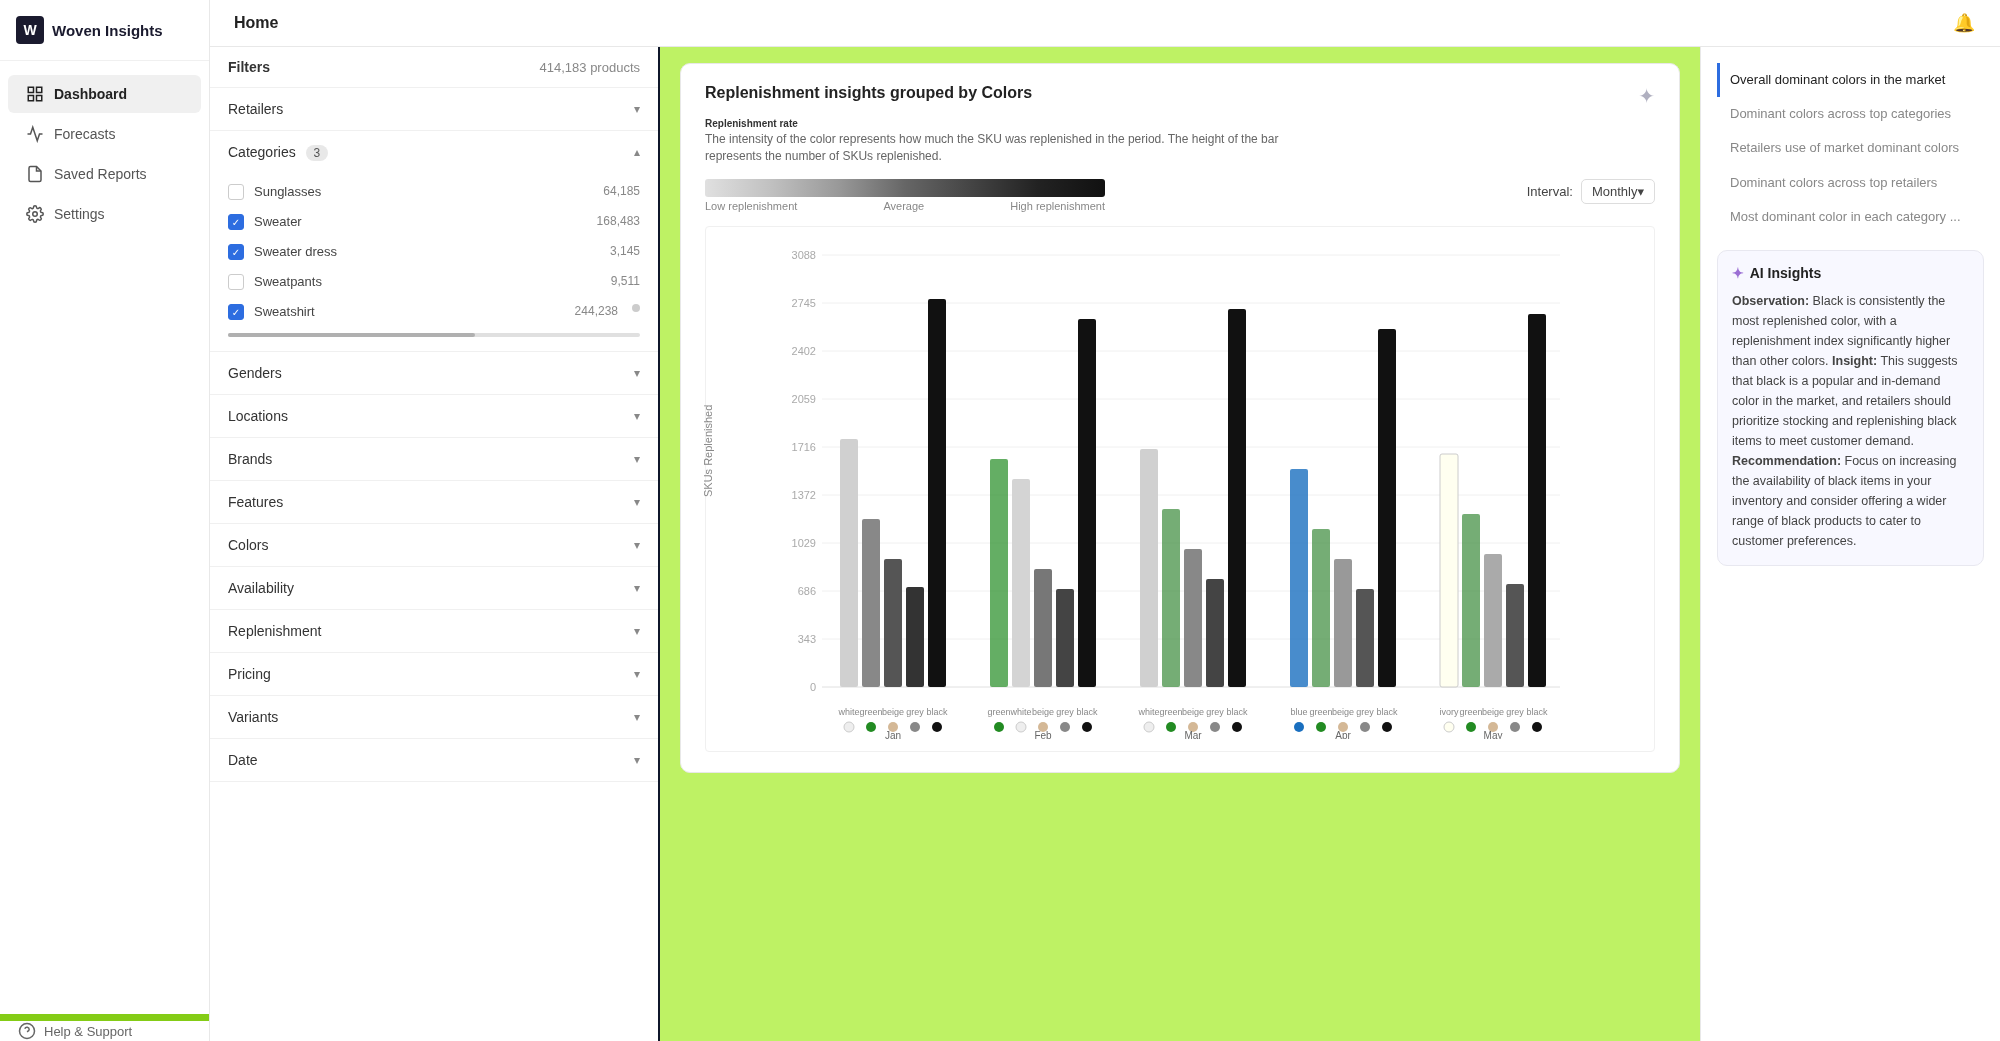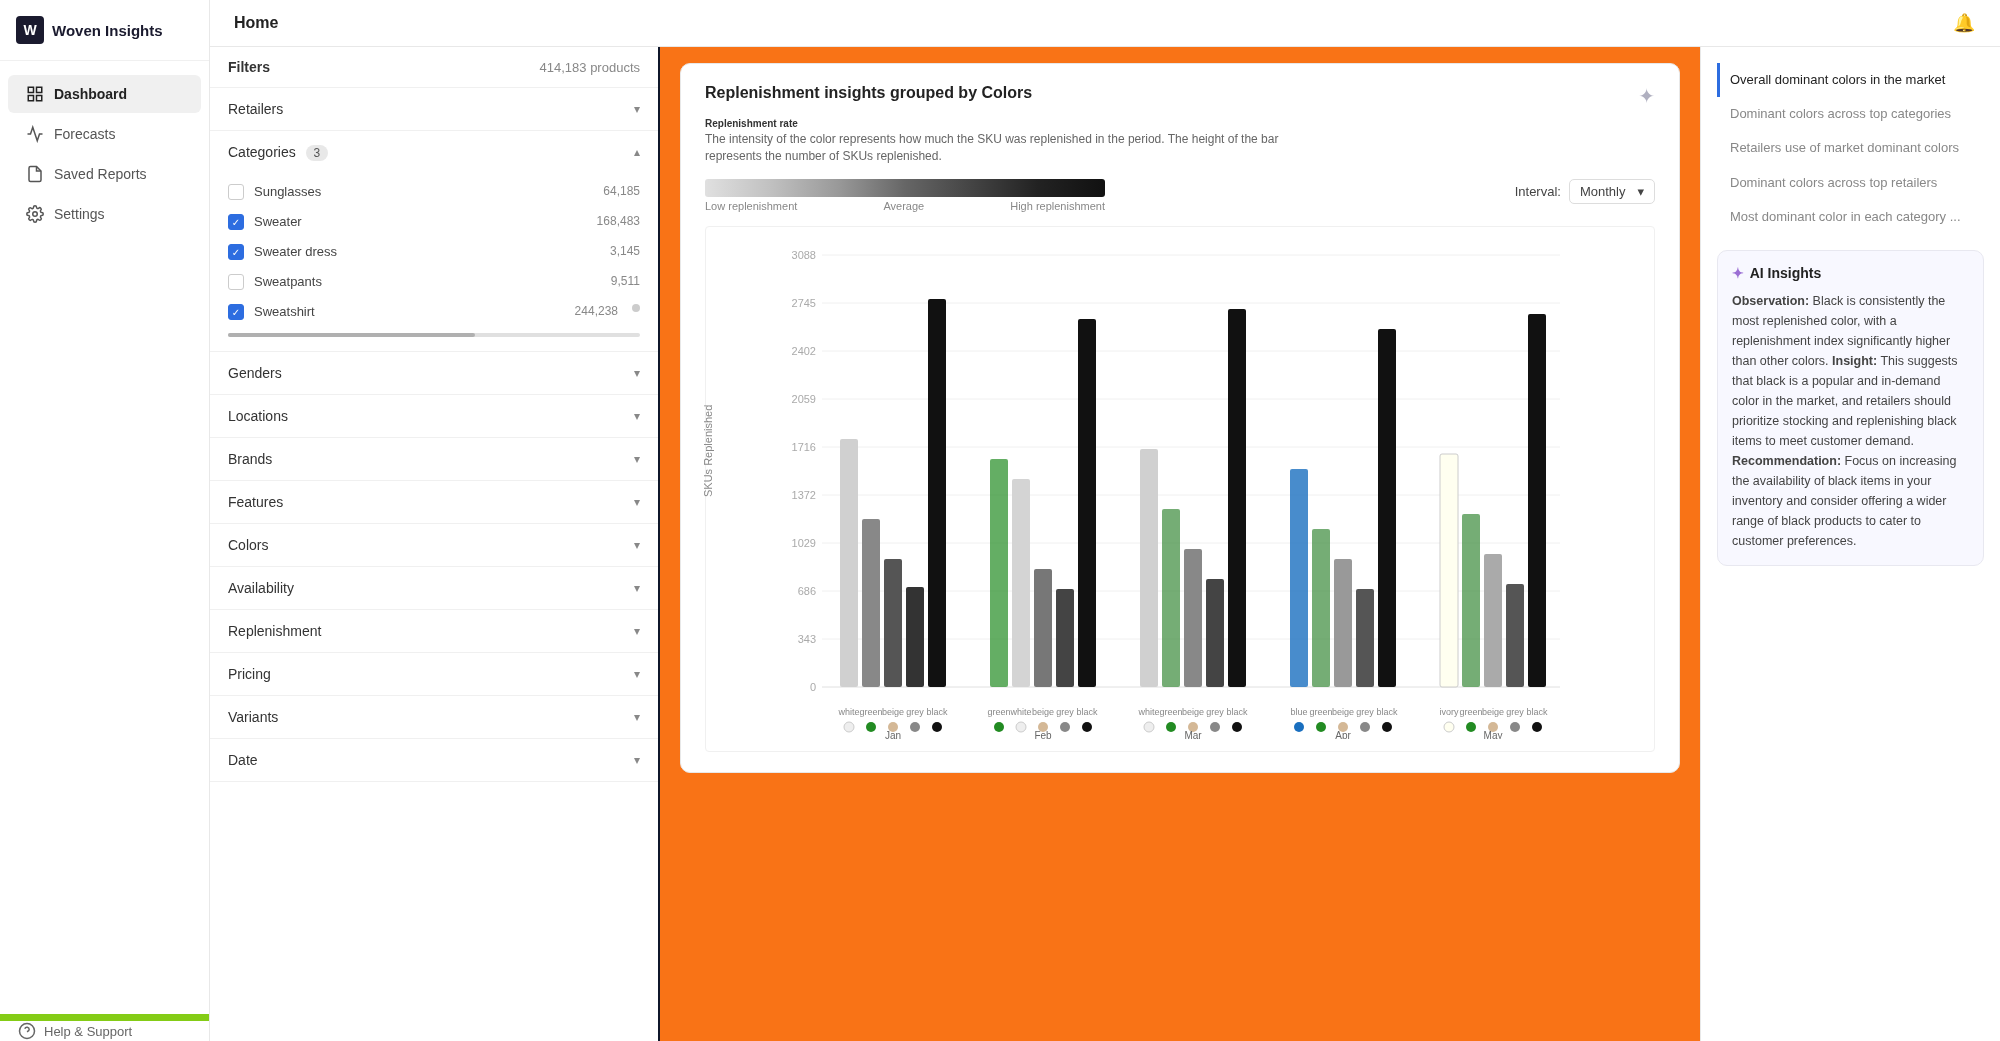--- a/index.html
+++ b/index.html
@@ -135,21 +135,21 @@
     }
     .scrollbar-thumb {
       height: 4px; background: #b0b0b0; border-radius: 2px; width: 60%;
     }
 
     
     .chart-area {
       flex: 1;
       overflow-y: auto;
       padding: 16px 20px;
-      background: #f97316;
+      background: #bef264;
     }
 
     .chart-card {
       background: #fff;
       border-radius: 10px;
       border: 1px solid #e8e8e8;
       padding: 20px 24px;
       position: relative;
     }
     .chart-card-header {
@@ -171,21 +171,21 @@
       display: flex; justify-content: space-between; width: 400px;
       font-size: 11px; color: #888; margin-top: 3px;
     }
     .interval-row {
       display: flex; align-items: center; gap: 8px;
       font-size: 13px; color: #444;
     }
     .interval-select {
       border: 1px solid #ddd; border-radius: 5px; padding: 4px 10px;
       font-size: 13px; background: #fff; cursor: pointer;
-      display: flex; align-items: center; gap: 12px;
+      display: flex; align-items: center; gap: 0;
     }
 
     
     .chart-svg-wrapper {
       border: 1px solid #f0f0f0;
       border-radius: 4px;
       padding: 12px 8px 8px 8px;
       background: #fff;
       position: relative;
     }

